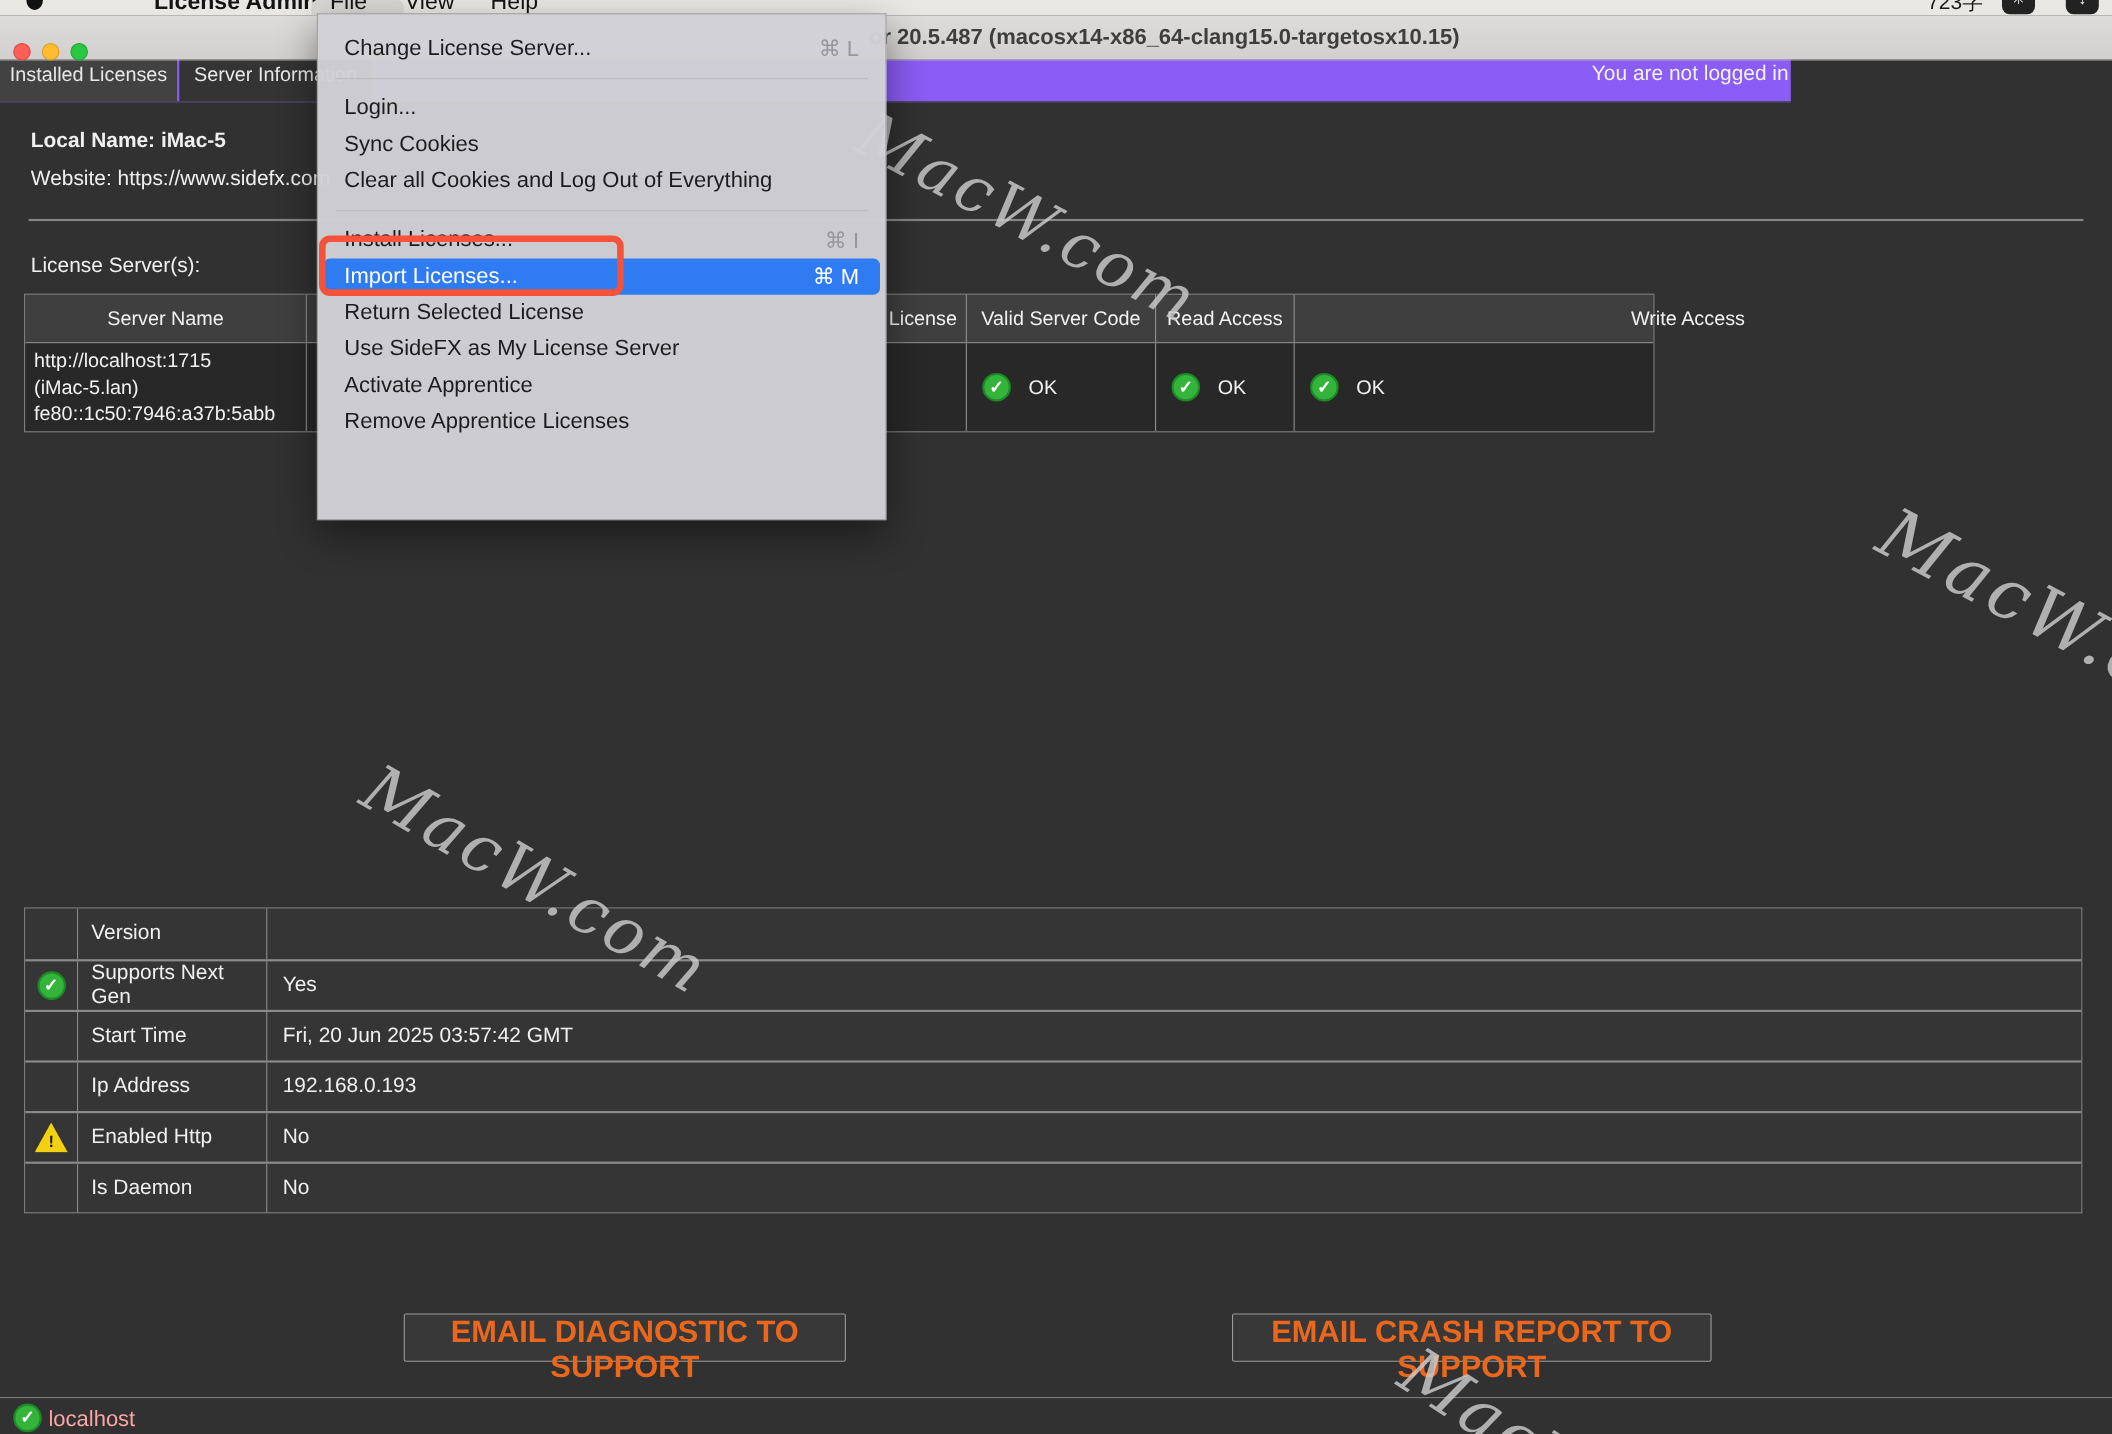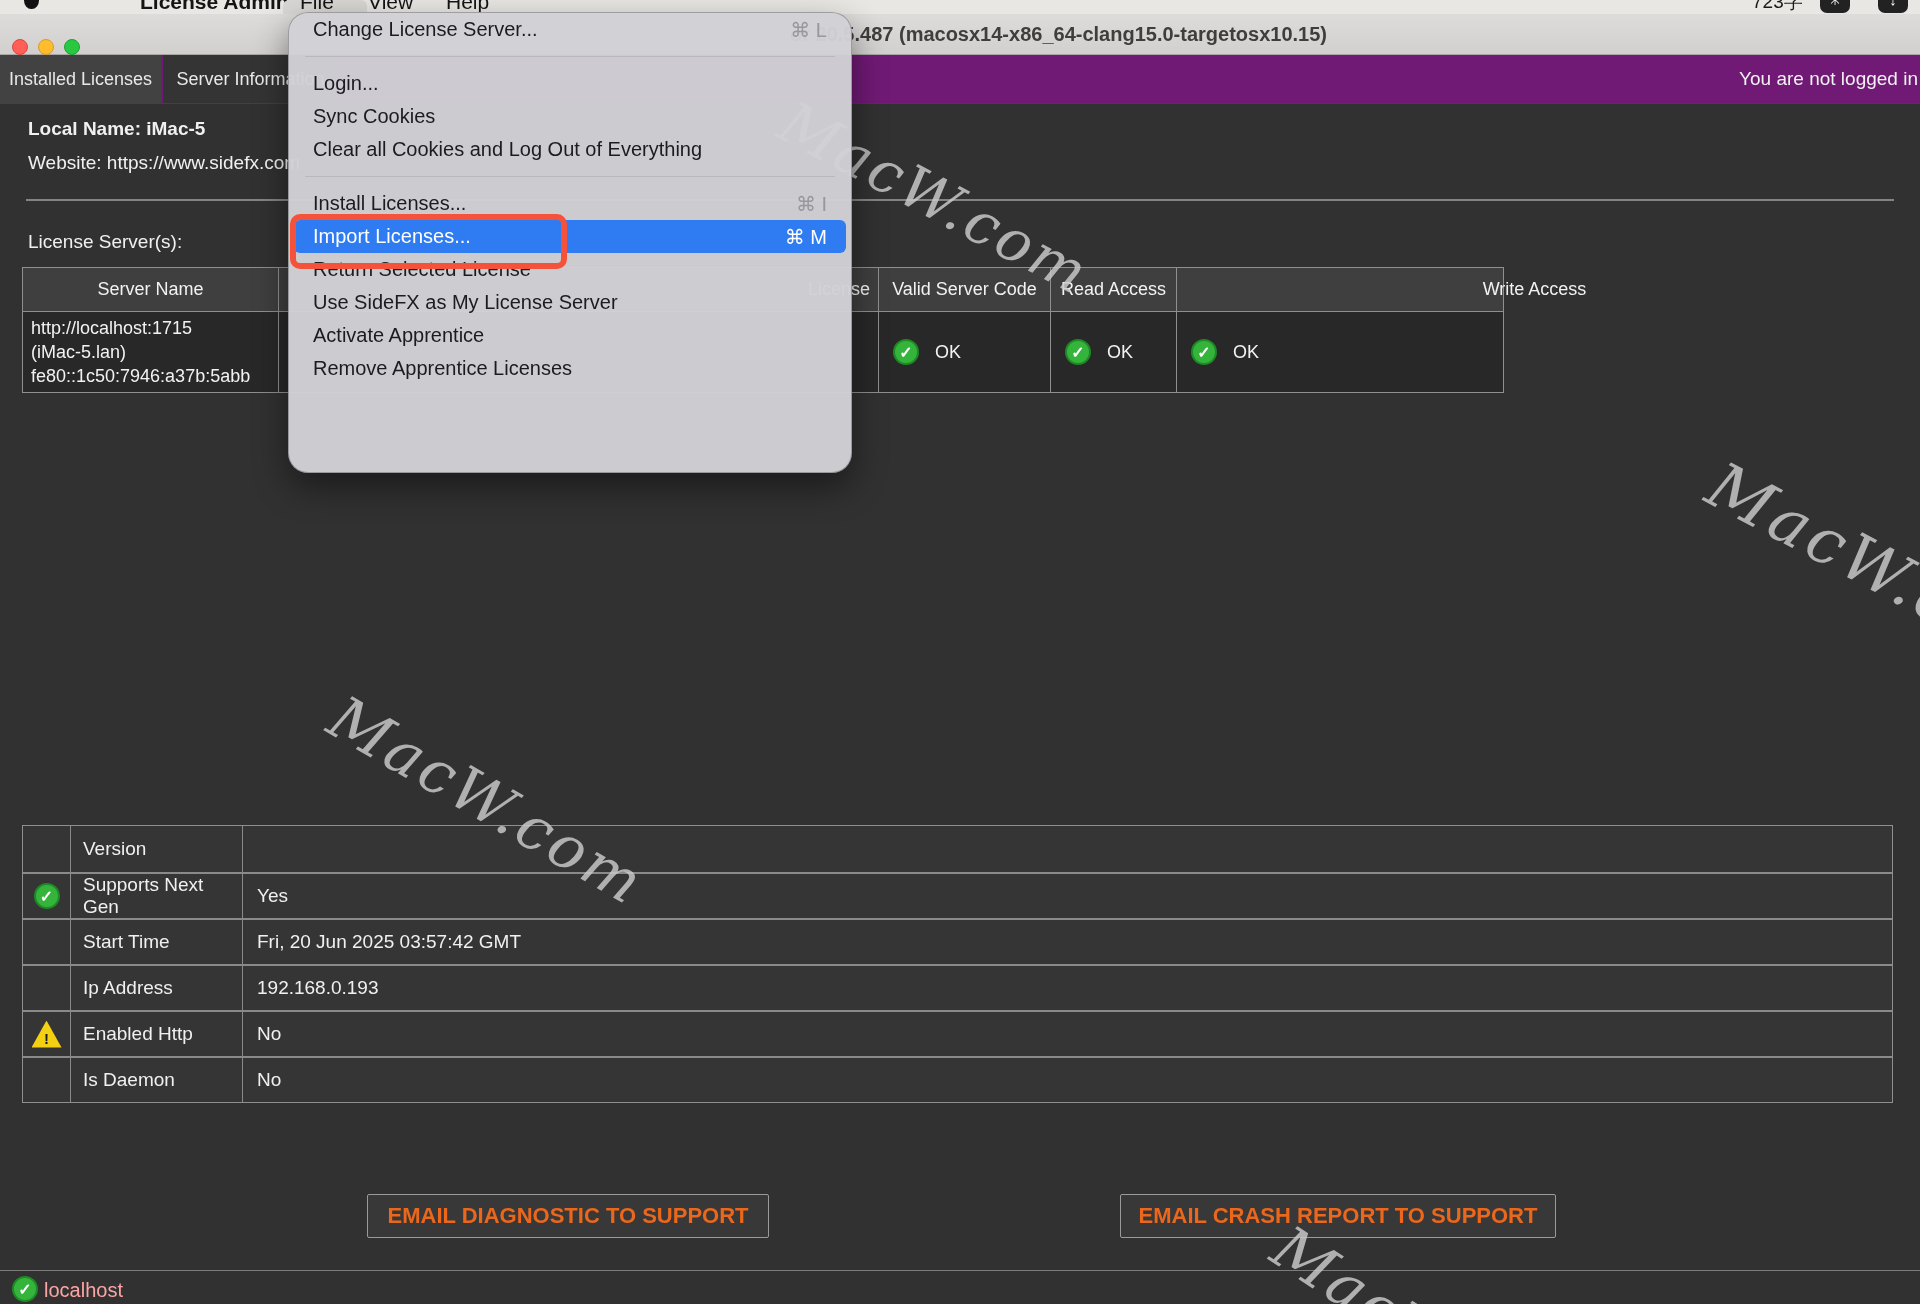--- a/index.html
+++ b/index.html
@@ -23,22 +23,22 @@
   .titlebar { position:absolute; left:0; top:14px; width:1920px; height:41px;
               background:linear-gradient(#dedcda,#d2d0ce); border-bottom:1px solid #a9a7a5; z-index:20; }
   .light { position:absolute; top:25px; width:16px; height:16px; border-radius:50%; }
   .light.red    { left:12px; background:#ff5f57; border:1px solid #e0443e; }
   .light.yellow { left:38px; background:#febc2e; border:1px solid #d89c22; }
   .light.green  { left:64px; background:#28c840; border:1px solid #1ea433; }
   .win-title { position:absolute; left:790px; top:0; height:41px; line-height:41px;
                font-size:20px; font-weight:bold; color:#3e3e3e; white-space:nowrap; }
 
   
-  .tabstrip { position:absolute; left:0; top:55px; width:1920px; height:49px;
-              background:#701a75; border-bottom:1px solid #414141; }
+  .tabstrip { position:absolute; left:0; top:44px; width:1628px; height:49px;
+              background:#8b5cf6; border-bottom:1px solid #414141; }
   .tab { position:absolute; top:0; height:48px; line-height:48px; text-align:center;
          font-size:18px; color:#e8e8e8; }
   .tab.t1 { left:0; width:161px; background:#424242; }
   .tab.t2 { left:163px; width:175px; background:#343434; }
   .login-status { position:absolute; right:2px; top:0; height:48px; line-height:48px;
                   font-size:19px; color:#f2f2f2; white-space:nowrap; }
 
   
   .info-line { position:absolute; left:28px; font-size:19px; color:#f0f0f0; white-space:nowrap; }
   .divider1 { position:absolute; left:26px; top:199px; width:1868px; height:2px; background:#848484; }
@@ -72,44 +72,44 @@
             background:#353535; border-top:2px solid #8a8a8a; }
   .hs-row:first-child { border-top:none; }
   .hs-row > div { display:flex; align-items:center; font-size:19px; color:#f0f0f0; }
   .hs-icon { justify-content:center; border-right:1px solid #8a8a8a; }
   .hs-key  { padding-left:12px; border-right:1px solid #8a8a8a; }
   .hs-val  { padding-left:14px; }
 
   
   .support-btn { position:absolute; top:1194px; height:44px; background:#383838;
                  border:1px solid #9a9a9a; border-radius:2px; color:#ea671c;
-                 font-weight:bold; font-size:22px; text-align:center;
+                 font-weight:bold; font-size:28px; text-align:center;
                  font-family:"Liberation Sans", sans-serif; letter-spacing:0; cursor:pointer; }
   .btn-diag  { left:367px;  width:402px; }
   .btn-crash { left:1120px; width:436px; }
 
   
   .status-divider { position:absolute; left:0; top:1270px; width:1920px; height:1px; background:#7c7c7c; }
   .status-icon { position:absolute; left:12px; top:1276px; }
   .status-text { position:absolute; left:44px; top:1279px; font-size:20px; color:#fca5a5; }
 
   
   .wm { position:absolute; color:#cccccc; opacity:.82; font-family:"DejaVu Serif", serif;
         font-style:italic; white-space:nowrap; z-index:50; pointer-events:none;
         transform-origin:left top; }
   .wm1 { left:800px;  top:88px;   font-size:58px; transform:rotate(28deg); letter-spacing:3px; }
   .wm2 { left:1730px; top:448px;  font-size:64px; transform:rotate(28deg); letter-spacing:4px; }
   .wm3 { left:352px;  top:682px;  font-size:60px; transform:rotate(30deg); letter-spacing:3px; }
   .wm4 { left:1298px; top:1212px; font-size:60px; transform:rotate(33deg); letter-spacing:3px; }
 
   
-  .file-menu { position:absolute; left:288px; top:12px; width:564px; height:461px;
+  .file-menu { position:absolute; left:288px; top:12px; width:518px; height:461px;
                background:rgba(210,209,213,0.97); border:1px solid rgba(0,0,0,.25);
-               border-radius:20px; z-index:100; box-shadow:0 14px 34px rgba(0,0,0,.45);
-               }
+               border-radius:0; z-index:100; box-shadow:0 14px 34px rgba(0,0,0,.45);
+               padding-top:15px; }
   .menu-item { height:33px; margin:0 5px; padding:0 19px; border-radius:6px;
                display:flex; align-items:center; justify-content:space-between;
                font-size:20px; color:#1c1c1e; white-space:nowrap; }
   .menu-item .mi-short { color:#98979d; font-size:20px; }
   .menu-item.hl { background:#2e7bf2; color:#fff; }
   .menu-item.hl .mi-short { color:#fff; }
   .menu-sep { height:21px; position:relative; }
   .menu-sep::after { content:""; position:absolute; left:16px; right:16px; top:10px;
                      height:1px; background:#b9b8be; }
 

